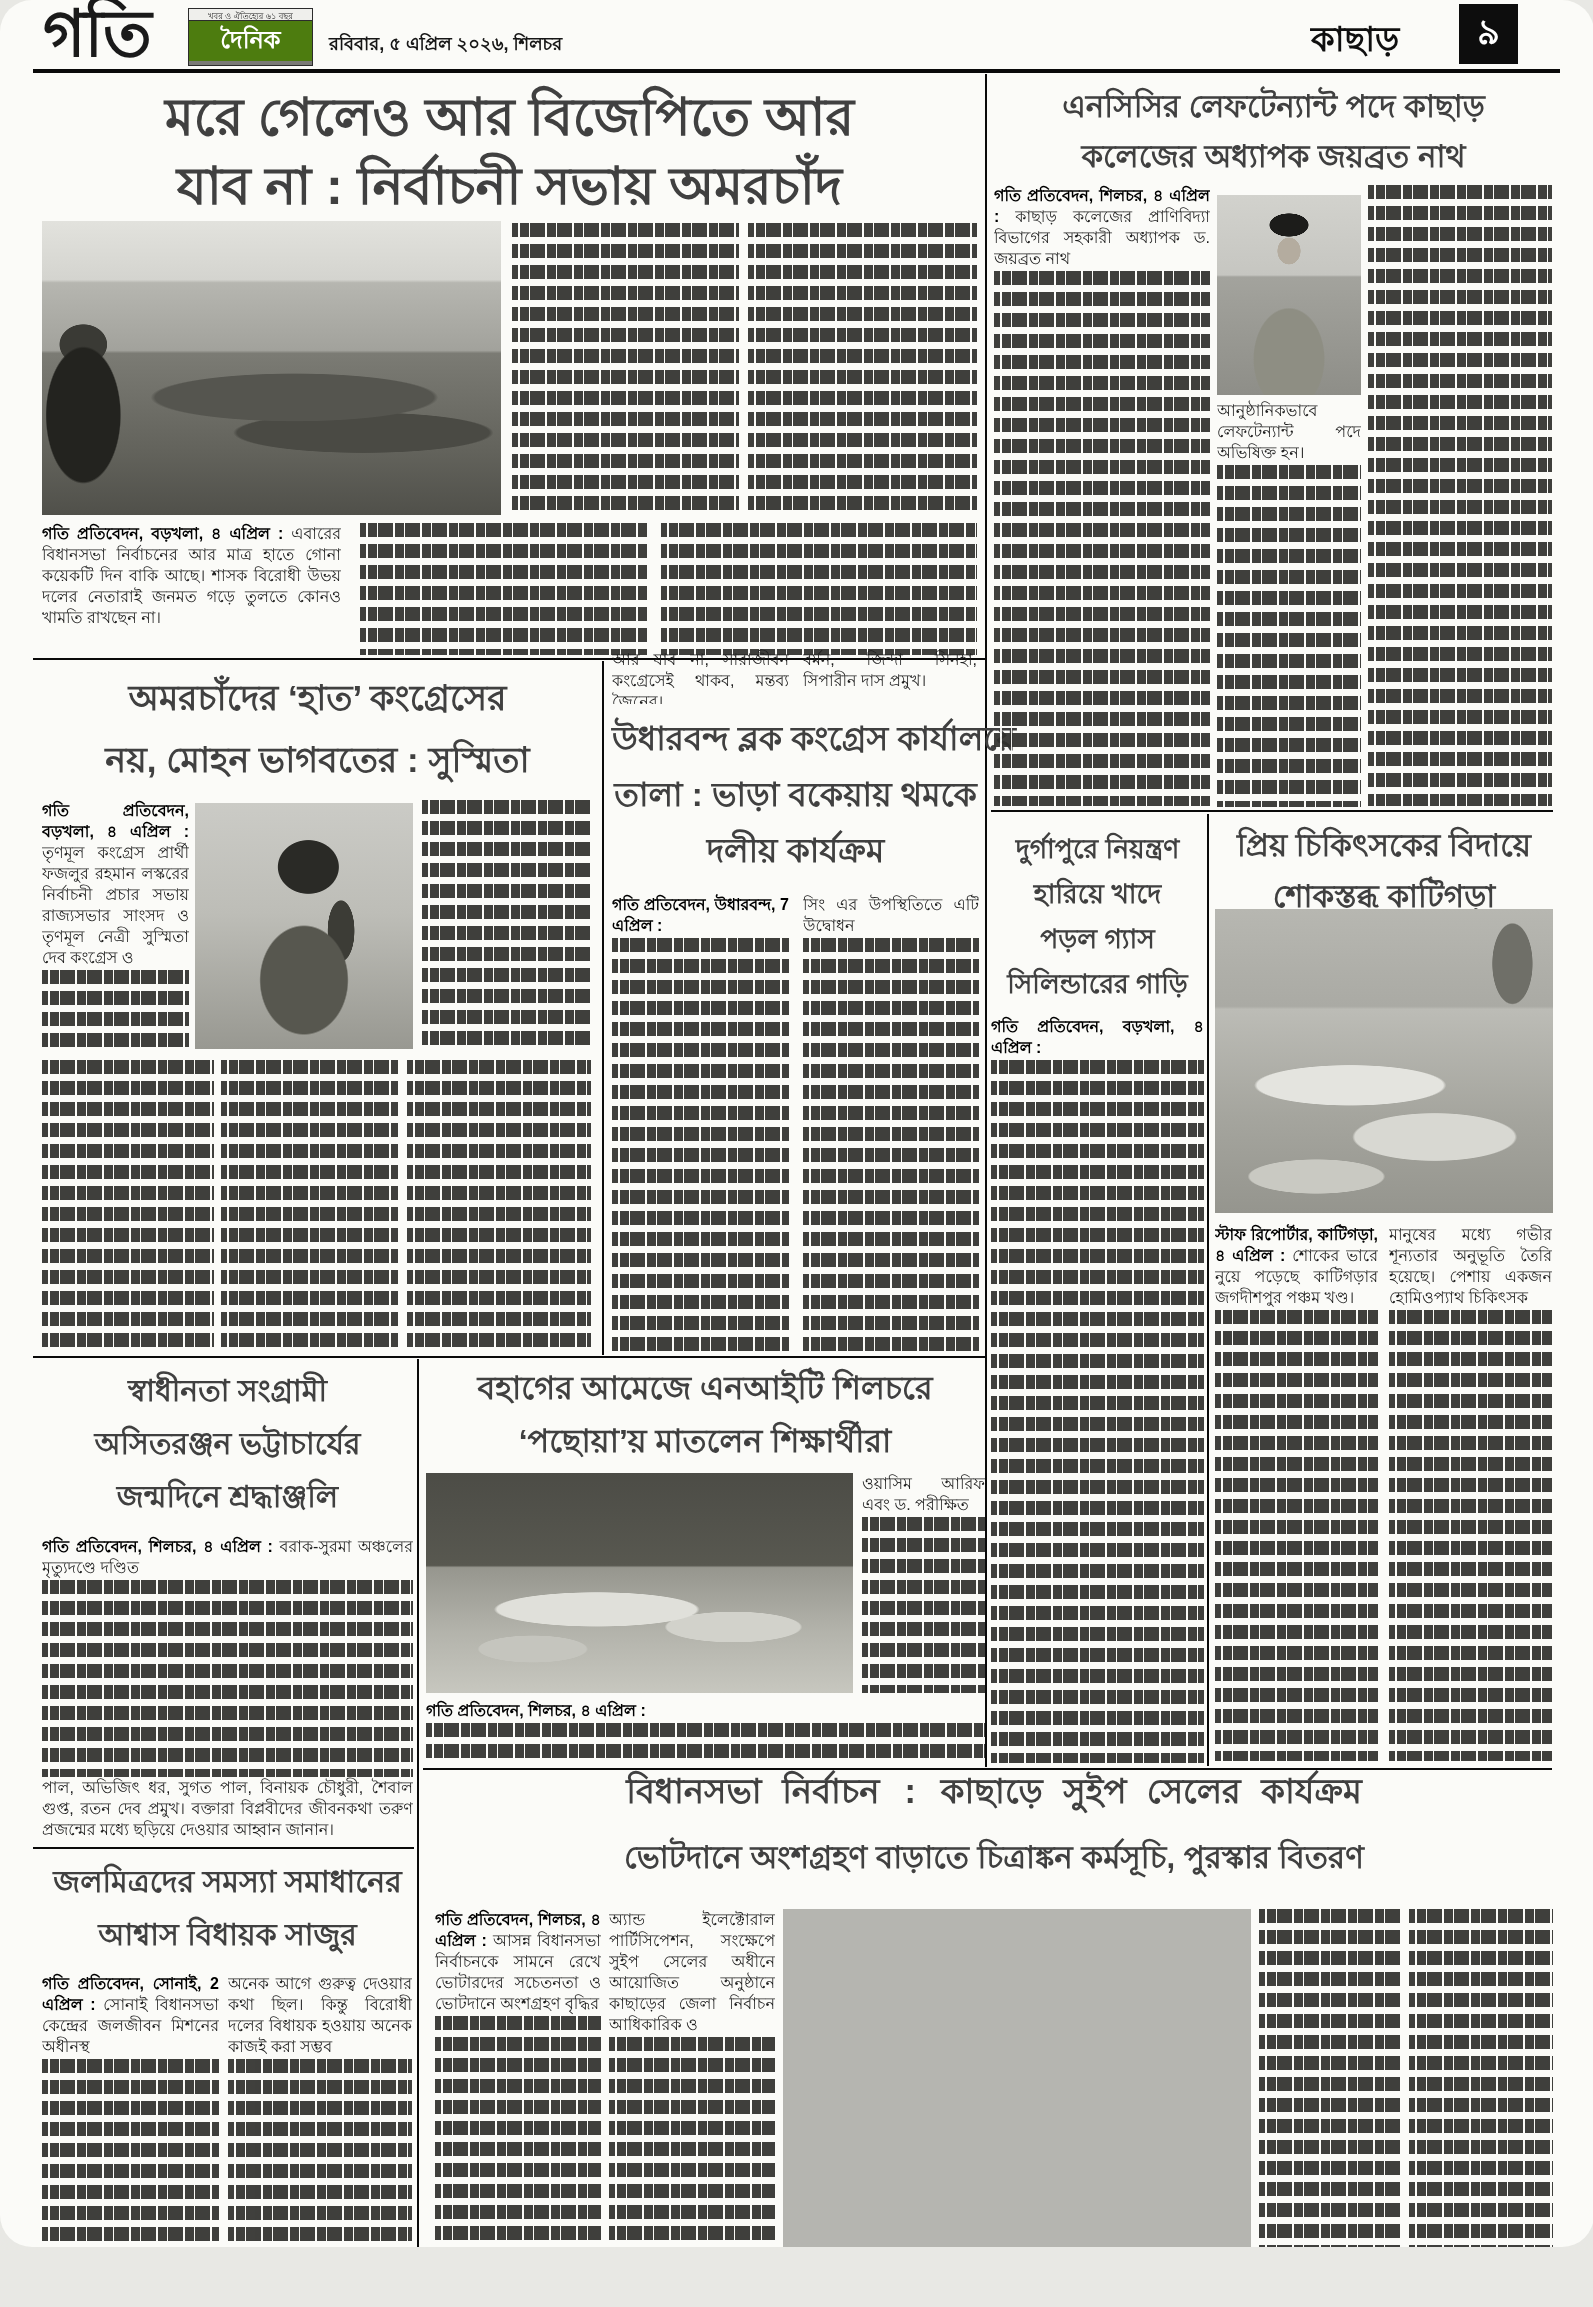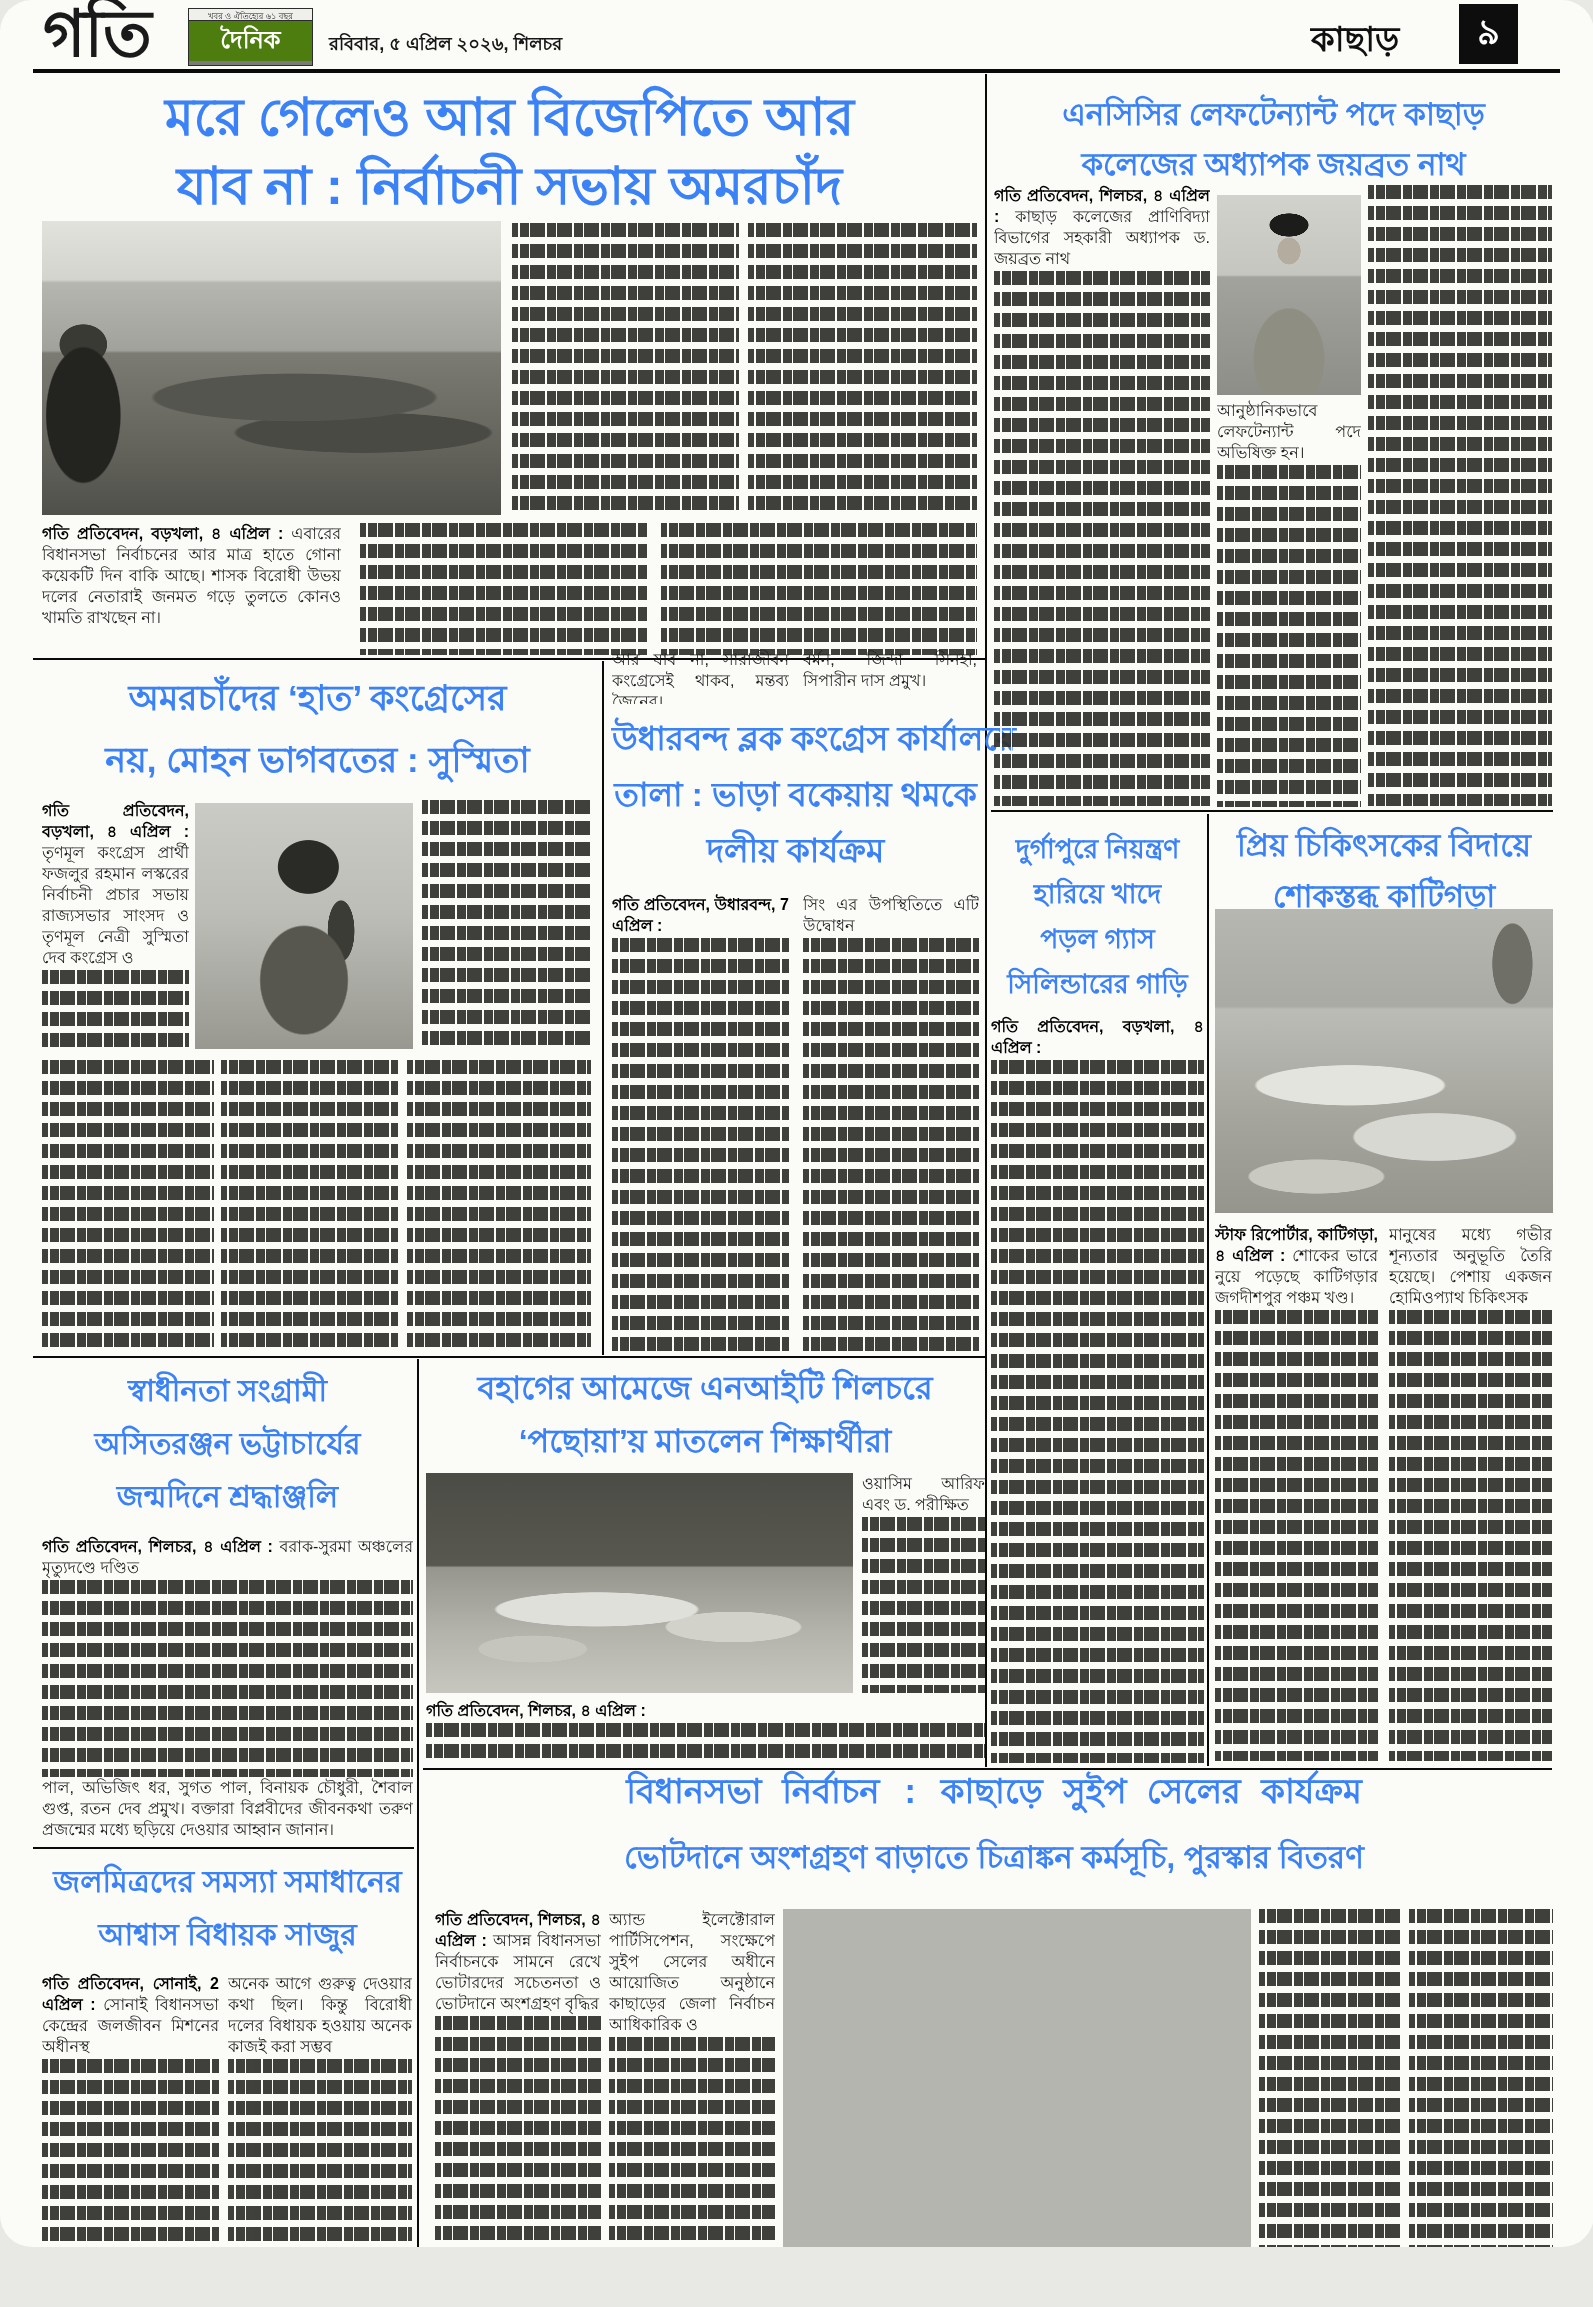--- a/index.html
+++ b/index.html
@@ -14,21 +14,21 @@
   .dainik-box{flex:1;display:flex;align-items:center;justify-content:center;background:#4d7c0f;
               color:#fff;font-size:24px;font-weight:900;}
   .dainik-strip{height:6.6px;background:#7a7a76;}
   .dateline{font-size:18px;font-weight:bold;color:#161616;}
   .section-label{font-size:34px;font-weight:800;color:#0f0f0f;}
   .pagenum-box{display:flex;align-items:center;justify-content:center;background:#0d0d0d;}
   .pagenum-box span{color:#fff;font-size:35px;font-weight:bold;}
   
   .rule{position:absolute;background:#0a0a0a;}
   
-  .hl{position:absolute;text-align:center;font-weight:900;color:#3b82f6;}
+  .hl{position:absolute;text-align:center;font-weight:900;color:#404040;}
   .hl div{white-space:nowrap;overflow:visible;}
   
   .col{position:absolute;display:flex;flex-direction:column;overflow:hidden;
        font-size:16px;line-height:21px;text-align:justify;color:#1d1d1d;}
   .col p{margin:0 0 2.2px 0;}
   .byline{font-weight:bold;color:#000;}
   .greek{flex:1 1 auto;min-height:16.6px;opacity:.92;
     background-image:
       repeating-linear-gradient(to right,
         rgba(251,251,248,0) 0 6px, #fbfbf8 6px 7.7px,
@@ -131,21 +131,21 @@
   </div>
   <div class="col" style="left:612px;top:894px;width:177px;height:457px;">
     <p><span class="byline">গতি প্রতিবেদন, উধারবন্দ, 7 এপ্রিল :</span></p>
     <div class="greek"></div>
   </div>
   <div class="col" style="left:803px;top:894px;width:176px;height:457px;">
     <p>সিং এর উপস্থিতিতে এটি উদ্বোধন</p>
     <div class="greek"></div>
   </div>
 
-  <div class="hl" style="left:994px;top:82px;width:559px;font-size:31px;line-height:50px;margin-top:8px;">
+  <div class="hl" style="left:994px;top:82px;width:559px;font-size:31px;line-height:50px;">
     <div>এনসিসির লেফটেন্যান্ট পদে কাছাড়</div>
     <div>কলেজের অধ্যাপক জয়ব্রত নাথ</div>
   </div>
   <div class="col" style="left:994px;top:185px;width:216px;height:621px;">
     <p><span class="byline">গতি প্রতিবেদন, শিলচর, ৪ এপ্রিল :</span> <span>কাছাড় কলেজের প্রাণিবিদ্যা বিভাগের সহকারী অধ্যাপক ড. জয়ব্রত নাথ</span></p>
     <div class="greek"></div>
   </div>
   <div class="photo" style="left:1217px;top:195px;width:144px;height:200px;background:
       radial-gradient(32px 19px at 50% 15%, #1c1c1a 0 60%, rgba(0,0,0,0) 62%),
       radial-gradient(19px 22px at 50% 28%, #b4ac9f 0 60%, rgba(0,0,0,0) 62%),

